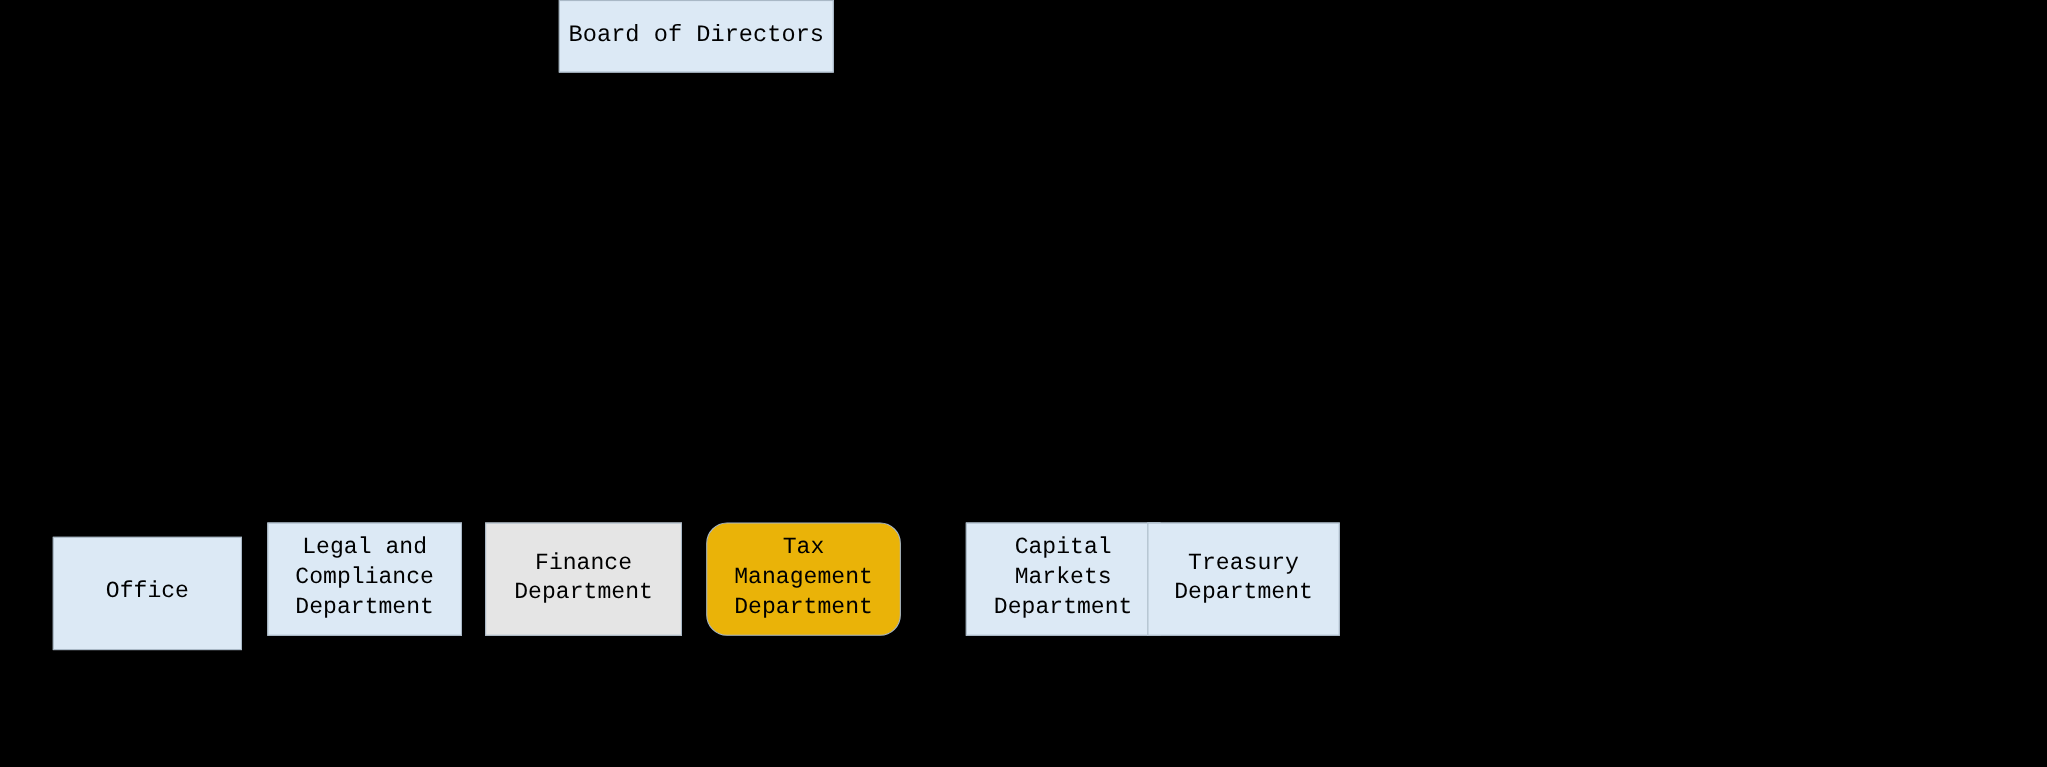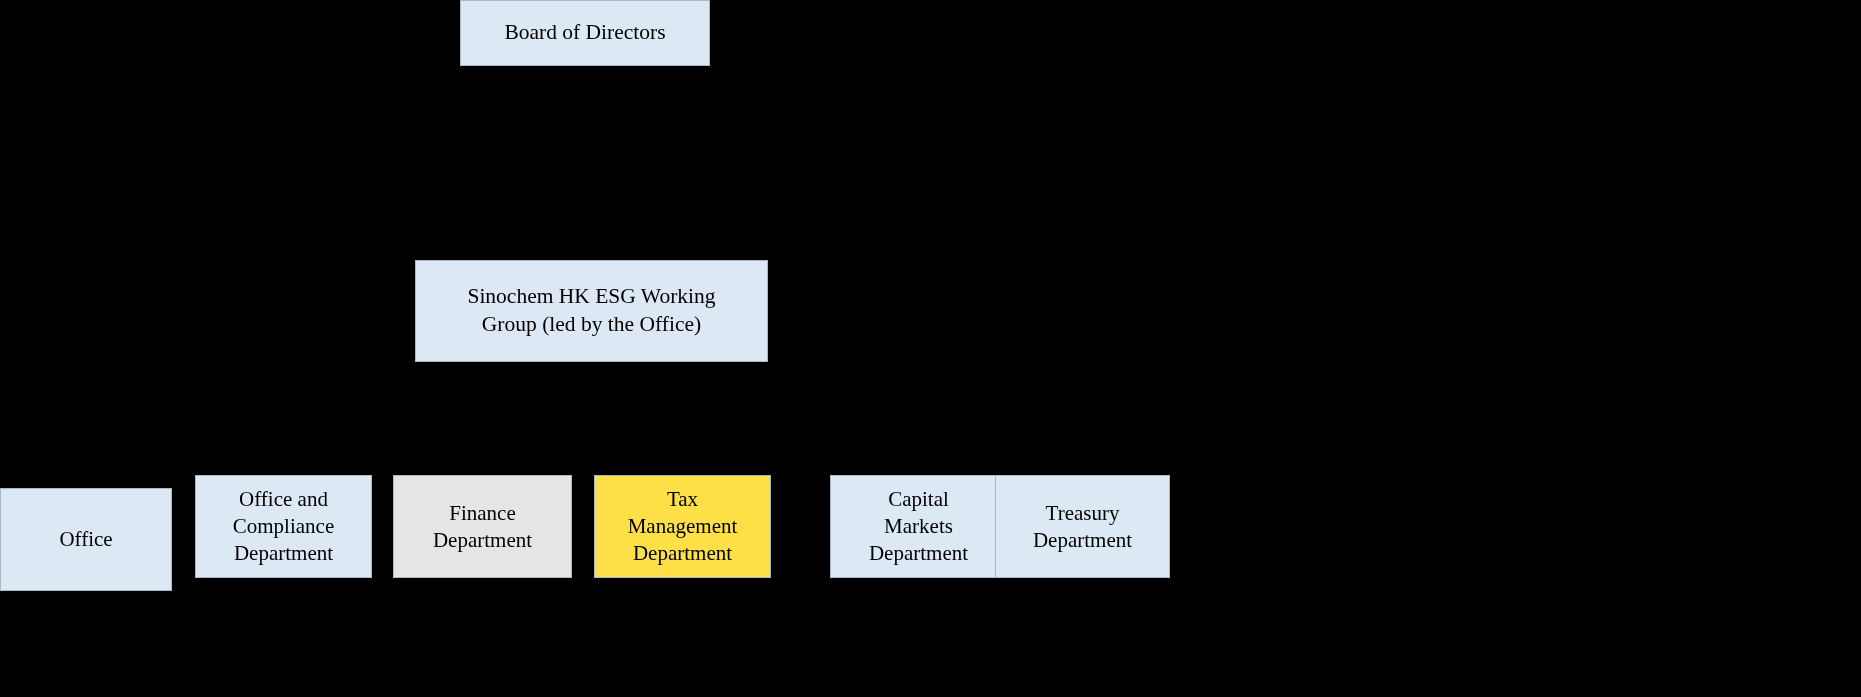--- a/index.html
+++ b/index.html
@@ -21,51 +21,50 @@
   .node-box {
     position: absolute;
     box-sizing: border-box;
     background: #dce9f5;
     border: 1px solid #a9b8c6;
     display: flex;
     align-items: center;
     justify-content: center;
     text-align: center;
     color: #000000;
-    font-family: Liberation Serif, serif;
+    font-family: Liberation Mono, monospace;
     font-size: 21px;
     line-height: 1.28;
     white-space: pre-line;
     padding: 2px 6px;
+    margin-left: 48px;
   }
   .node-box.level-top      { font-size: 21.5px; }
   .node-box.level-esg      { font-size: 21.5px; }
   .node-box.level-dept     { font-size: 21px; }
 </style>
 </head>
 <body>
 
 <div id="chart-canvas" style="background: rgb(0, 0, 0);">
 
   <div class="node-box level-top" style="left: 460px; top: 0px; width: 250px; height: 66px; background: rgb(220, 233, 245); border-color: rgb(169, 184, 198); color: rgb(0, 0, 0);">Board of Directors</div>
 
 
-  <div class="node-box level-esg" style="left: 415px; top: 260px; width: 353px; height: 102px; background: rgb(220, 233, 245); border-color: rgb(169, 184, 198); color: rgb(0, 0, 0);">Sinochem HK ESG Working
-Group  (led by the Office)</div>
 
   <div class="node-box level-dept" style="left: 0px; top: 488px; width: 172px; height: 103px; background: rgb(220, 233, 245); border-color: rgb(169, 184, 198); color: rgb(0, 0, 0);">Office</div>
 
-  <div class="node-box level-dept" style="left: 195px; top: 475px; width: 177px; height: 103px; background: rgb(220, 233, 245); border-color: rgb(169, 184, 198); color: rgb(0, 0, 0);">Office and
+  <div class="node-box level-dept" style="left: 195px; top: 475px; width: 177px; height: 103px; background: rgb(220, 233, 245); border-color: rgb(169, 184, 198); color: rgb(0, 0, 0);">Legal and
 Compliance
 Department</div>
 
   <div class="node-box level-dept" style="left: 393px; top: 475px; width: 179px; height: 103px; background: #e5e5e5; border-color: rgb(169, 184, 198); color: rgb(0, 0, 0);">Finance
 Department</div>
 
-  <div class="node-box level-dept" style="left: 594px; top: 475px; width: 177px; height: 103px; background: #fde047; border-color: rgb(169, 184, 198); color: rgb(0, 0, 0);">Tax
+  <div class="node-box level-dept" style="left: 594px; top: 475px; width: 177px; height: 103px; background: #eab308; border-color: rgb(169, 184, 198); color: rgb(0, 0, 0); border-radius: 19px;">Tax
 Management
 Department</div>
 
   <div class="node-box level-dept" style="left: 830px; top: 475px; width: 177px; height: 103px; background: rgb(220, 233, 245); border-color: rgb(169, 184, 198); color: rgb(0, 0, 0);">Capital
 Markets
 Department</div>
 
   <div class="node-box level-dept" style="left: 995px; top: 475px; width: 175px; height: 103px; background: rgb(220, 233, 245); border-color: rgb(169, 184, 198); color: rgb(0, 0, 0); text-align: center;">Treasury
 Department</div>
 

